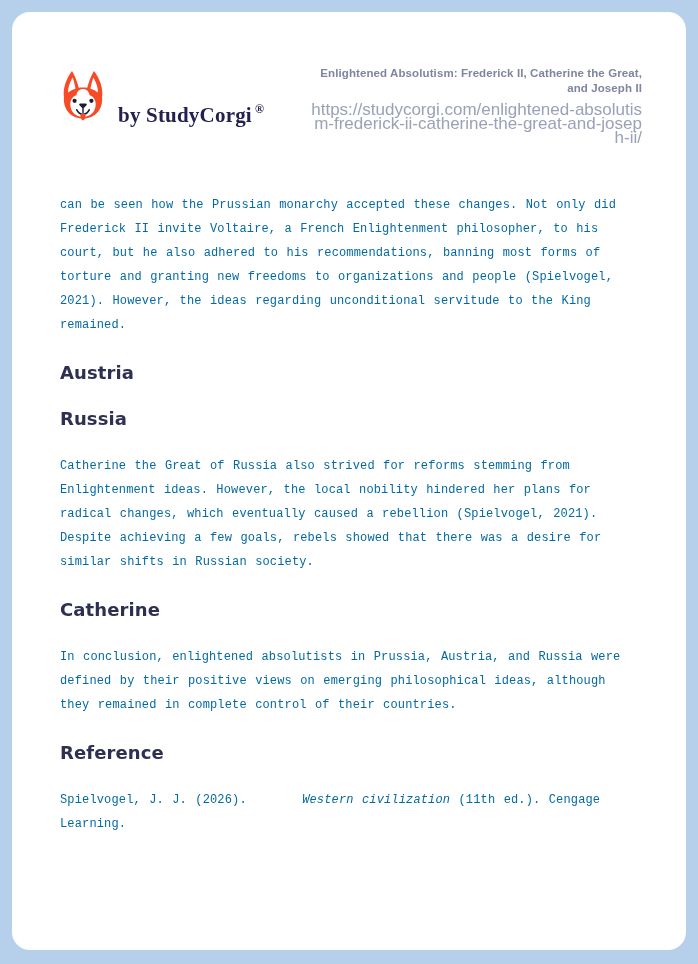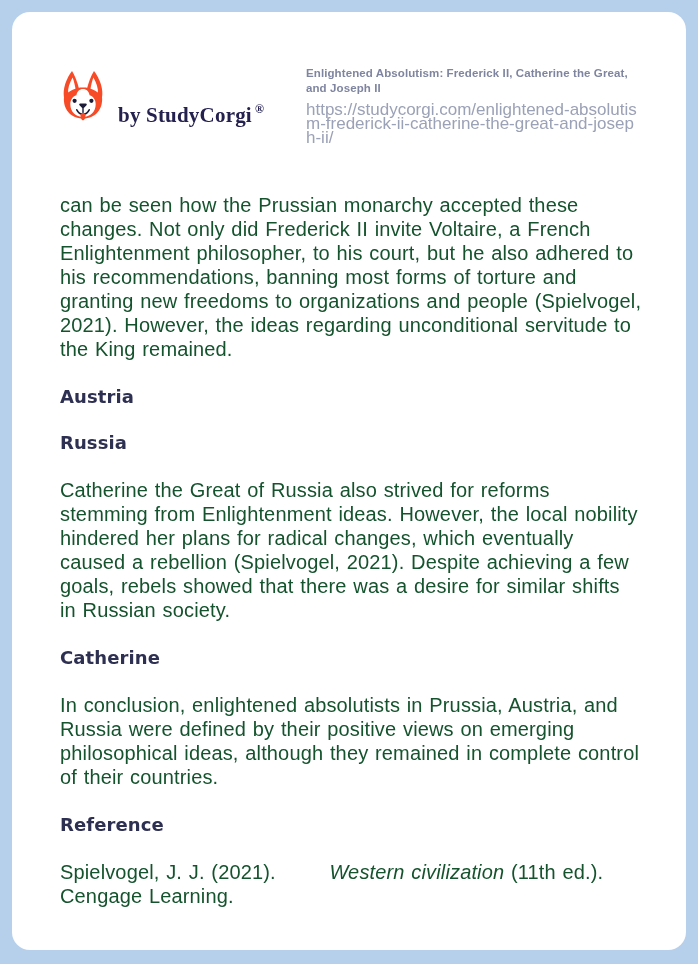--- a/index.html
+++ b/index.html
@@ -41,44 +41,45 @@
     letter-spacing: 0.2px;
     margin-bottom: 5px;
     white-space: nowrap;
   }
   .brand-text .rmark {
     font-size: 12px;
     font-weight: 700;
     vertical-align: 9px;
     margin-left: 3px;
   }
-  .doc-meta { width: 336px; }
+  .doc-meta { width: 336px; text-align: right; }
   .doc-title {
     font-weight: bold;
     font-size: 11.5px;
     line-height: 15px;
     color: #7f85a0;
     letter-spacing: 0.1px;
   }
   .doc-url {
     font-size: 17px;
     line-height: 14px;
     color: #9ba1b6;
     margin-top: 7px;
     word-break: break-all;
   }
   
   .content { padding: 0 44px 0 48px; margin-top: 48px; }
   .body-p {
-    font-size: 20px;
+    font-size: 12px;
     line-height: 24px;
-    color: #14532d;
+    color: #0369a1;
     letter-spacing: 0.15px;
     word-spacing: 1px;
     margin: 0 0 25px 0;
+    font-family: Liberation Mono, monospace;
   }
   .section-h {
     font-family: "DejaVu Sans", sans-serif;
     font-size: 18px;
     line-height: 22px;
     font-weight: bold;
     color: #2e3052;
     margin: 2px 0 24px 0;
     letter-spacing: 0.1px;
   }
@@ -133,17 +134,17 @@
 
     <h2 class="section-h">Austria</h2>
 
     <h2 class="section-h">Russia</h2>
     <p class="body-p">Catherine the Great of Russia also strived for reforms stemming from Enlightenment ideas. However, the local nobility hindered her plans for radical changes, which eventually caused a rebellion (Spielvogel, 2021). Despite achieving a few goals, rebels showed that there was a desire for similar shifts in Russian society.</p>
 
     <h2 class="section-h">Catherine</h2>
     <p class="body-p">In conclusion, enlightened absolutists in Prussia, Austria, and Russia were defined by their positive views on emerging philosophical ideas, although they remained in complete control of their countries.</p>
 
     <h2 class="section-h">Reference</h2>
-    <p class="body-p"><span>Spielvogel, J. J. (2021). </span><span class="ref-italic">Western civilization</span><span> (11th ed.). Cengage Learning.</span></p>
+    <p class="body-p"><span>Spielvogel, J. J. (2026). </span><span class="ref-italic">Western civilization</span><span> (11th ed.). Cengage Learning.</span></p>
 
   </div>
 
 </div>
 
 </body></html>

